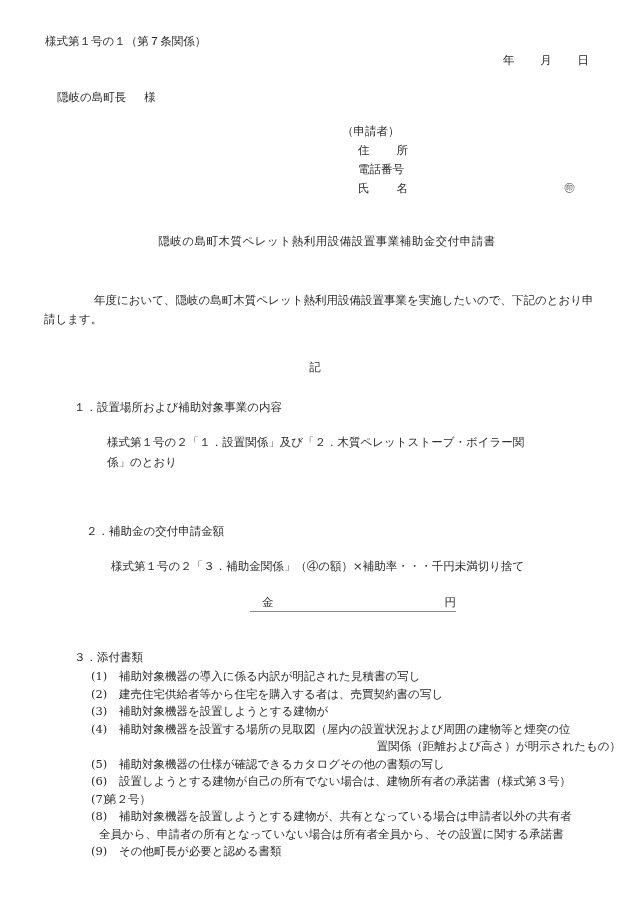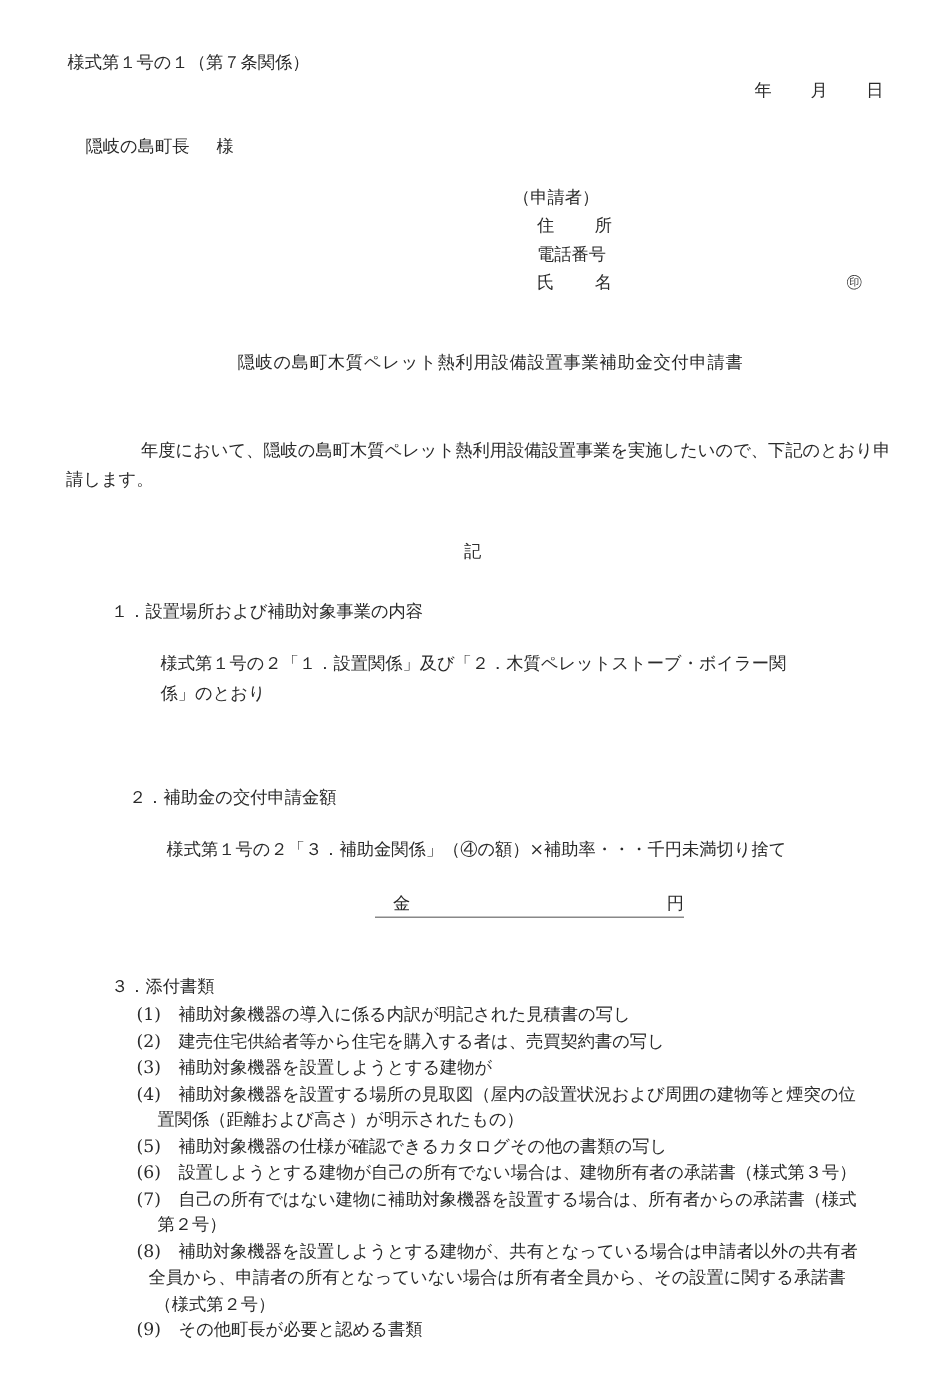--- a/index.html
+++ b/index.html
@@ -117,38 +117,36 @@
     <span class="num">(2)</span>
     <span>建売住宅供給者等から住宅を購入する者は、売買契約書の写し</span>
   </div>
   <div class="li">
     <span class="num">(3)</span>
     <span>補助対象機器を設置しようとする建物が</span>
   </div>
   <div class="li">
     <span class="num">(4)</span>
     <span>補助対象機器を設置する場所の見取図（屋内の設置状況および周囲の建物等と煙突の位</span>
-    <span class="cont2" style="display:block;margin-left:-14px;">置関係（距離および高さ）が明示されたもの）</span>
+    <span class="cont2" style="display:block;margin-left:-14px;text-align:right;">置関係（距離および高さ）が明示されたもの）</span>
   </div>
   <div class="li">
     <span class="num">(5)</span>
     <span>補助対象機器の仕様が確認できるカタログその他の書類の写し</span>
   </div>
   <div class="li">
     <span class="num">(6)</span>
     <span>設置しようとする建物が自己の所有でない場合は、建物所有者の承諾書（様式第３号）</span>
   </div>
   <div class="li">
     <span class="num">(7)</span>
-    <span>自己の所有ではない建物に補助対象機器を設置する場合は、所有者からの承諾書（様式</span>
     <span style="display:block;margin-left:-14px;">第２号）</span>
   </div>
   <div class="li">
     <span class="num">(8)</span>
     <span>補助対象機器を設置しようとする建物が、共有となっている場合は申請者以外の共有者</span>
     <span style="display:block;margin-left:-20px;">全員から、申請者の所有となっていない場合は所有者全員から、その設置に関する承諾書</span>
-    <span style="display:block;margin-left:-16px;">（様式第２号）</span>
   </div>
   <div class="li">
     <span class="num">(9)</span>
     <span>その他町長が必要と認める書類</span>
   </div>
 </div>
 
 </body></html>

